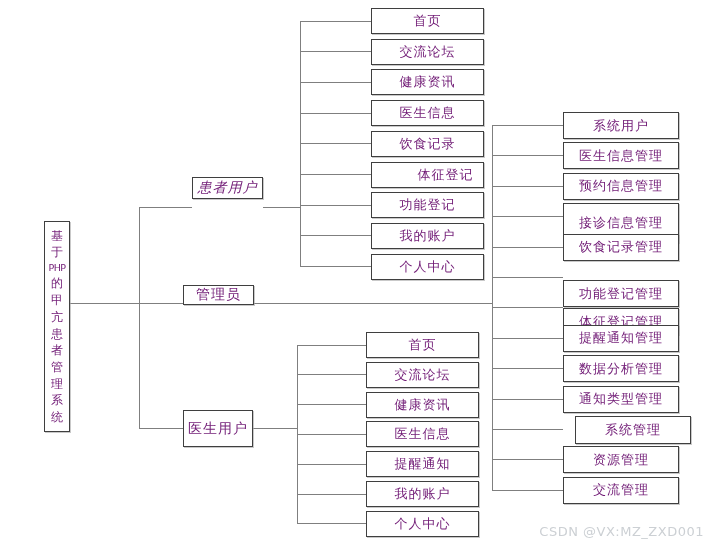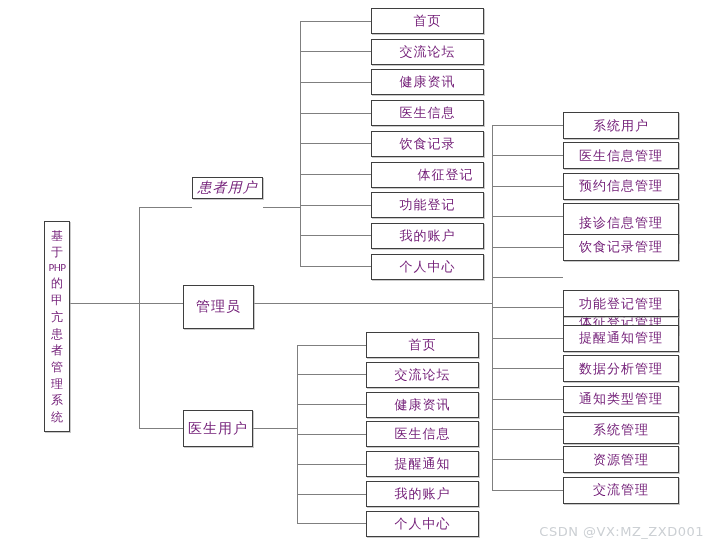--- a/index.html
+++ b/index.html
@@ -92,32 +92,32 @@
       <div class="node branch" style="left: 192px; top: 177px; width: 71px; height: 22px; border-color: rgb(63, 63, 63); font-style: italic;">患者用户</div>
       <div class="node leaf" style="left: 371px; top: 8px; width: 113px; height: 26px; border-color: rgb(63, 63, 63);">首页</div>
       <div class="node leaf" style="left: 371px; top: 38.7px; width: 113px; height: 26px; border-color: rgb(63, 63, 63);">交流论坛</div>
       <div class="node leaf" style="left: 371px; top: 69.4px; width: 113px; height: 26px; border-color: rgb(63, 63, 63);">健康资讯</div>
       <div class="node leaf" style="left: 371px; top: 100.1px; width: 113px; height: 26px; border-color: rgb(63, 63, 63);">医生信息</div>
       <div class="node leaf" style="left: 371px; top: 130.8px; width: 113px; height: 26px; border-color: rgb(63, 63, 63);">饮食记录</div>
       <div class="node leaf" style="left: 371px; top: 161.5px; width: 113px; height: 26px; border-color: rgb(63, 63, 63); padding-left: 36px;">体征登记</div>
       <div class="node leaf" style="left: 371px; top: 192.2px; width: 113px; height: 26px; border-color: rgb(63, 63, 63);">功能登记</div>
       <div class="node leaf" style="left: 371px; top: 222.9px; width: 113px; height: 26px; border-color: rgb(63, 63, 63);">我的账户</div>
       <div class="node leaf" style="left: 371px; top: 253.6px; width: 113px; height: 26px; border-color: rgb(63, 63, 63);">个人中心</div>
-      <div class="node branch" style="left: 183px; top: 285px; width: 71px; height: 44px; border-color: rgb(63, 63, 63);">管理员</div>
+      <div class="node branch" style="left: 183px; top: 285px; width: 71px; height: 20px; border-color: rgb(63, 63, 63);">管理员</div>
       <div class="node leaf" style="left: 563px; top: 112px; width: 116px; height: 27px; border-color: rgb(63, 63, 63);">系统用户</div>
       <div class="node leaf" style="left: 563px; top: 142.4px; width: 116px; height: 27px; border-color: rgb(63, 63, 63);">医生信息管理</div>
       <div class="node leaf" style="left: 563px; top: 172.8px; width: 116px; height: 27px; border-color: rgb(63, 63, 63);">预约信息管理</div>
       <div class="node leaf" style="left: 563px; top: 203.2px; width: 116px; height: 40px; border-color: rgb(63, 63, 63);">接诊信息管理</div>
       <div class="node leaf" style="left: 563px; top: 233.6px; width: 116px; height: 27px; border-color: rgb(63, 63, 63);">饮食记录管理</div>
       <div class="node leaf" style="left: 563px; top: 264px; width: 116px; height: 27px; border-color: rgb(63, 63, 63); margin-top: 44px;">体征登记管理</div>
-      <div class="node leaf" style="left: 563px; top: 290px; width: 116px; height: 27px; border-color: rgb(63, 63, 63);">功能登记管理</div>
+      <div class="node leaf" style="left: 563px; top: 280px; width: 116px; height: 27px; border-color: rgb(63, 63, 63);">功能登记管理</div>
       <div class="node leaf" style="left: 563px; top: 324.8px; width: 116px; height: 27px; border-color: rgb(63, 63, 63); font-family: Liberation Serif, serif;">提醒通知管理</div>
       <div class="node leaf" style="left: 563px; top: 355.2px; width: 116px; height: 27px; border-color: rgb(63, 63, 63);">数据分析管理</div>
       <div class="node leaf" style="left: 563px; top: 385.6px; width: 116px; height: 27px; border-color: rgb(63, 63, 63);">通知类型管理</div>
-      <div class="node leaf" style="left: 563px; top: 416px; width: 116px; height: 28px; border-color: rgb(63, 63, 63);">系统管理</div>
+      <div class="node leaf" style="left: 575px; top: 416px; width: 116px; height: 28px; border-color: rgb(63, 63, 63);">系统管理</div>
       <div class="node leaf" style="left: 563px; top: 446.4px; width: 116px; height: 27px; border-color: rgb(63, 63, 63);">资源管理</div>
       <div class="node leaf" style="left: 563px; top: 476.8px; width: 116px; height: 27px; border-color: rgb(63, 63, 63);">交流管理</div>
       <div class="node branch" style="left: 183px; top: 410px; width: 70px; height: 37px; border-color: rgb(63, 63, 63);">医生用户</div>
       <div class="node leaf" style="left: 366px; top: 332px; width: 113px; height: 26px; border-color: rgb(63, 63, 63);">首页</div>
       <div class="node leaf" style="left: 366px; top: 361.8px; width: 113px; height: 26px; border-color: rgb(63, 63, 63);">交流论坛</div>
       <div class="node leaf" style="left: 366px; top: 391.6px; width: 113px; height: 26px; border-color: rgb(63, 63, 63);">健康资讯</div>
       <div class="node leaf" style="left: 366px; top: 421.4px; width: 113px; height: 26px; border-color: rgb(63, 63, 63);">医生信息</div>
       <div class="node leaf" style="left: 366px; top: 451.2px; width: 113px; height: 26px; border-color: rgb(63, 63, 63);">提醒通知</div>
       <div class="node leaf" style="left: 366px; top: 481px; width: 113px; height: 26px; border-color: rgb(63, 63, 63);">我的账户</div>
       <div class="node leaf" style="left: 366px; top: 510.8px; width: 113px; height: 26px; border-color: rgb(63, 63, 63);">个人中心</div>

